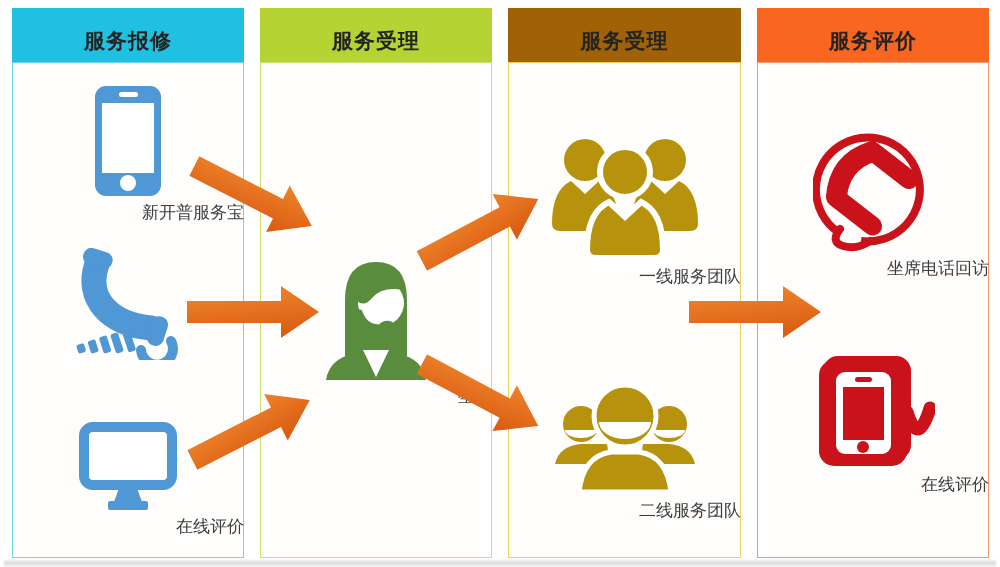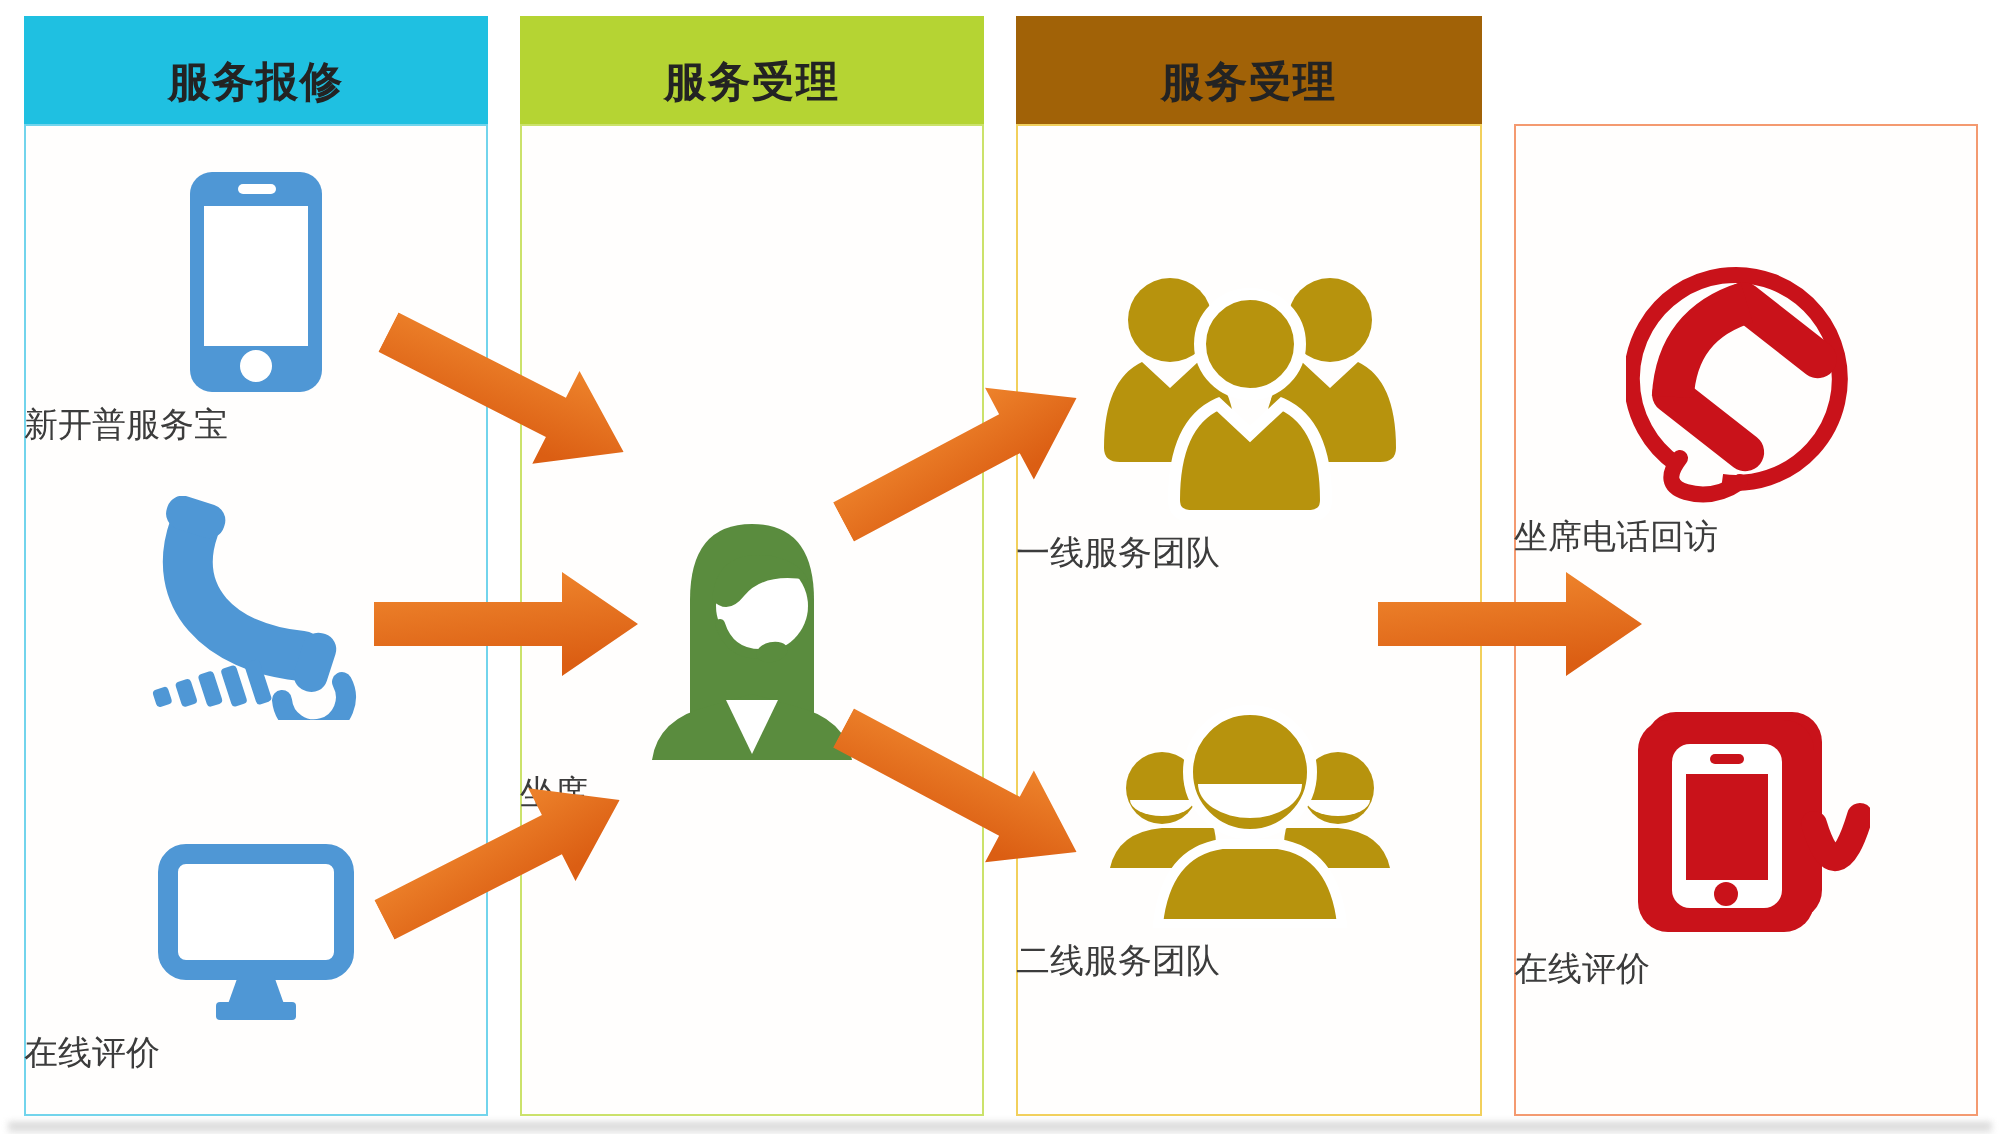--- a/index.html
+++ b/index.html
@@ -16,21 +16,21 @@
   .col4{left:757px;width:232px;}
   .col1 .col-header{background:#1FC0E1;}
   .col2 .col-header{background:#B5D433;}
   .col3 .col-header{background:#a16207;}
   .col4 .col-header{background:#F9661F;}
   .col1 .col-body{border-color:#72D4EC;}
   .col2 .col-body{border-color:#CBE26B;}
   .col3 .col-body{border-color:#F2D05C;}
   .col4 .col-body{border-color:#F49A70;}
 
-  .item{position:absolute;left:0;width:100%;text-align:left;}
+  .item{position:absolute;left:0;width:100%;text-align:right;}
   .item-icon{display:flex;justify-content:center;}
   .item-label{margin-top:5px;font-size:17px;color:#3c3c3c;}
 
   .arrow{position:absolute;width:132px;height:56px;}
 
   .bottom-shadow{position:absolute;left:4px;right:4px;bottom:0;height:6px;
       background:linear-gradient(180deg,#c9c9c9,#efefef);filter:blur(1.5px);opacity:.85;}
 </style>
 </head>
 <body>
@@ -127,21 +127,21 @@
           </g>
           <g fill="#B7930D" stroke="#ffffff" stroke-width="6">
             <circle cx="76" cy="40" r="25"></circle>
             <path d="M38,118 Q38,80 60,70 L76,85 L92,70 Q114,80 114,118 Q114,126 105,126 L47,126 Q38,126 38,118 Z"></path>
           </g>
         </svg>
       </div>
       <div class="item-label">一线服务团队</div>
     </div>
 
-    <div class="item" style="top:344px;">
+    <div class="item" style="top:374px;">
       <div class="item-icon">
         <svg width="152" height="112" viewBox="0 0 152 112">
           <g fill="#B7930D">
             <circle cx="32" cy="42" r="18"></circle>
             <path d="M16,48 a16,8 0 0 0 32,0 z" fill="#ffffff"></path>
             <path d="M6,82 Q10,64 32,62 L58,62 Q60,70 58,82 Z"></path>
             <circle cx="120" cy="42" r="18"></circle>
             <path d="M104,48 a16,8 0 0 0 32,0 z" fill="#ffffff"></path>
             <path d="M146,82 Q142,64 120,62 L94,62 Q92,70 94,82 Z"></path>
           </g>
@@ -150,20 +150,21 @@
             <path d="M50,40 a26,17 0 0 0 52,0 z" fill="#ffffff"></path>
             <path d="M30,110 Q34,74 62,70 L90,70 Q118,74 122,110 Z" fill="#B7930D" stroke="#ffffff" stroke-width="5"></path>
           </g>
         </svg>
       </div>
       <div class="item-label">二线服务团队</div>
     </div>
   </div>
 
   <div class="col col4">
+    <div class="col-header">服务评价</div>
     <div class="col-body"></div>
 
     <div class="item" style="top:348px;">
       <div class="item-icon">
         <svg width="124" height="112" viewBox="0 0 124 112">
           <rect x="12" y="0" width="88" height="104" rx="15" fill="#C9121A"></rect>
           <rect x="8" y="4" width="88" height="106" rx="15" fill="#C9121A"></rect>
           <rect x="25" y="16" width="55" height="82" rx="9" fill="#ffffff"></rect>
           <rect x="44" y="21" width="17" height="5" rx="2.5" fill="#C9121A"></rect>
           <rect x="32" y="31" width="41" height="53" fill="#C9121A"></rect>

